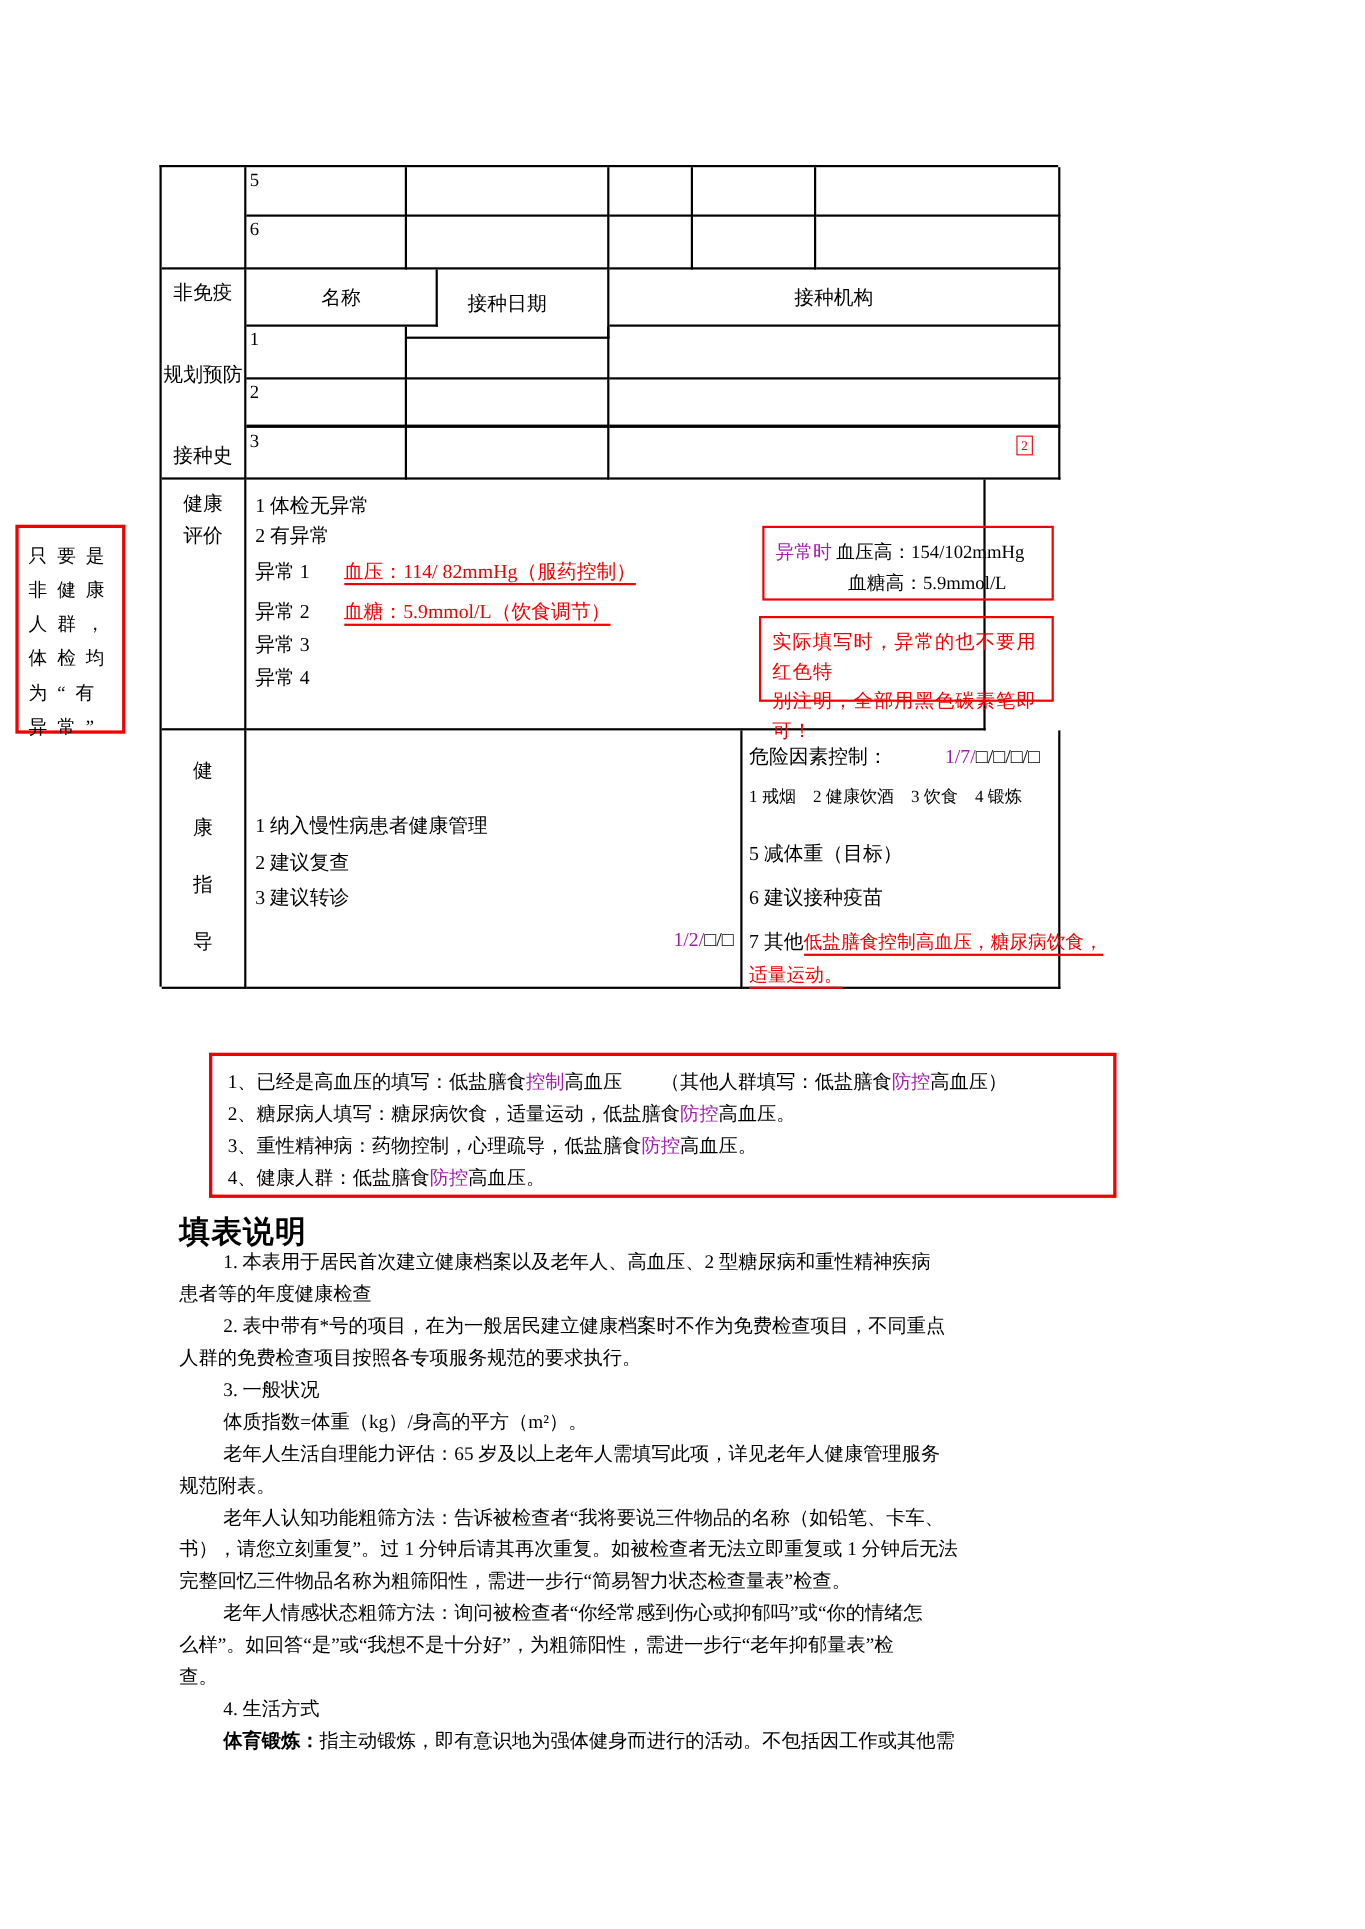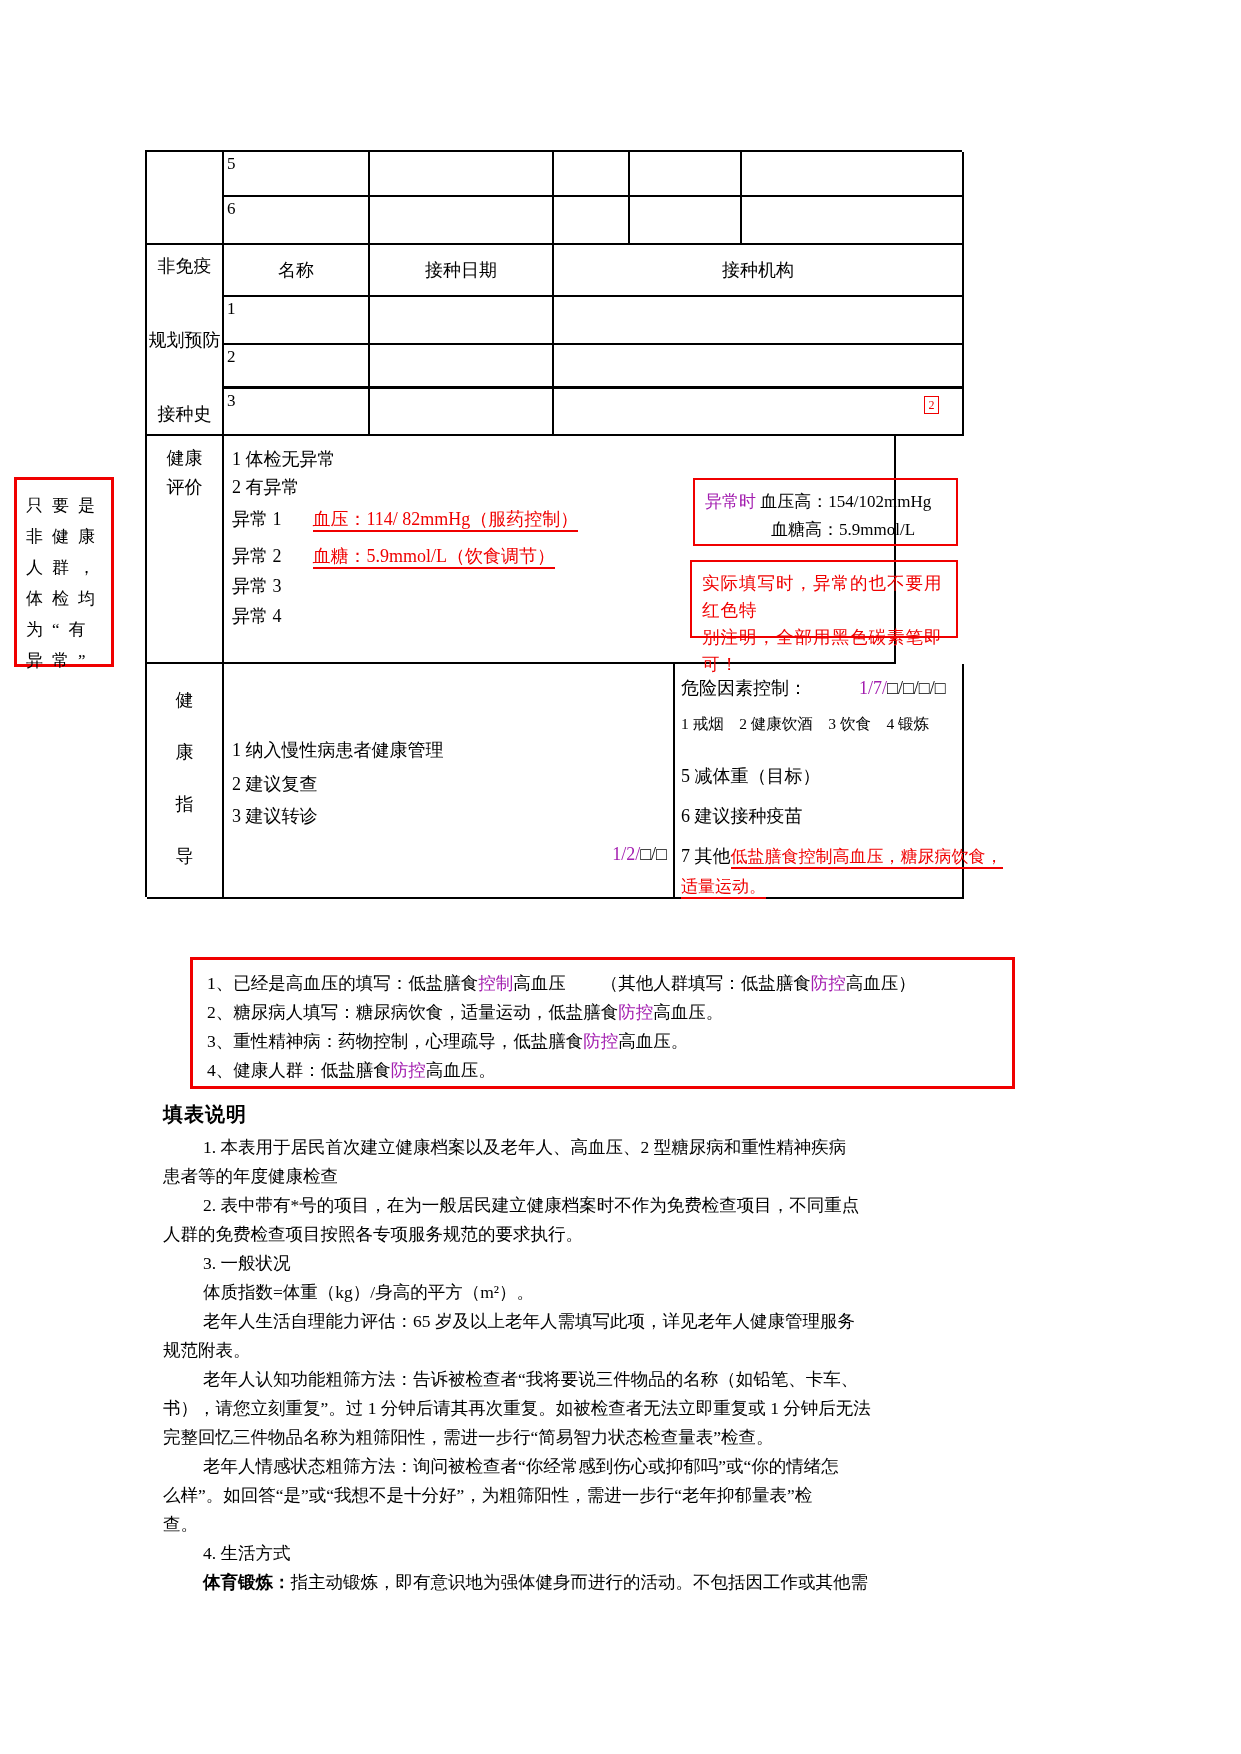--- a/index.html
+++ b/index.html
@@ -35,21 +35,21 @@
            border:2px solid #f00000;box-sizing:border-box;padding:8px 10px;
            font-size:17.5px;line-height:27px;color:#f00000;letter-spacing:1px;}
   .marker2{position:absolute;left:924px;top:396px;width:15px;height:18px;
            border:1px solid #f00000;color:#f00000;font-size:12px;line-height:17px;
            text-align:center;box-sizing:border-box;}
   .tipsbox{position:absolute;left:190px;top:957px;width:825px;height:132px;
            border:3px solid #f00000;box-sizing:border-box;padding:9px 14px;
            font-size:17.5px;line-height:32px;}
 
   
-  .ins-h{position:absolute;left:163px;top:1101px;font-size:20px;font-weight:bold;
+  .ins-h{position:absolute;left:163px;top:1101px;font-size:28px;font-weight:bold;
          font-family:"Liberation Sans","DejaVu Sans",sans-serif;letter-spacing:1px;}
   .ins-body{position:absolute;left:163px;top:1133px;width:930px;font-size:17.5px;}
   .t-line{line-height:29px;white-space:nowrap;}
   .ind{margin-left:40px;}
 
   .g-right-l1{font-size:18px;}
   .g-risk-ans{margin-left:52px;}
 </style>
 </head>
 <body>
@@ -89,24 +89,24 @@
     <div class="c" style="left:407px;top:0;width:76px;height:45px;"></div>
     <div class="c" style="left:483px;top:0;width:112px;height:45px;"></div>
     <div class="c" style="left:595px;top:0;width:222px;height:45px;"></div>
 
     <div class="c num" style="left:77px;top:45px;width:146px;height:48px;"><span>6</span></div>
     <div class="c" style="left:223px;top:45px;width:184px;height:48px;"></div>
     <div class="c" style="left:407px;top:45px;width:76px;height:48px;"></div>
     <div class="c" style="left:483px;top:45px;width:112px;height:48px;"></div>
     <div class="c" style="left:595px;top:45px;width:222px;height:48px;"></div>
 
-    <div class="c hdr" style="left:77px;top:93px;width:146px;height:52px;font-family:Liberation Serif, serif;">
+    <div class="c hdr" style="left:77px;top:93px;width:174px;height:52px;font-family:Liberation Serif, serif;">
         <span>名称</span>
       </div>
-    <div class="c hdr" style="left:223px;top:93px;width:184px;height:52px;">
+    <div class="c hdr" style="left:223px;top:93px;width:184px;height:63px;">
         <span>接种日期</span>
       </div>
     <div class="c hdr" style="left:407px;top:93px;width:410px;height:52px;">
         <span>接种机构</span>
       </div>
 
     <div class="c num" style="left:77px;top:145px;width:146px;height:48px;"><span>1</span></div>
     <div class="c" style="left:223px;top:145px;width:184px;height:48px;"></div>
     <div class="c" style="left:407px;top:145px;width:410px;height:48px;"></div>
 

